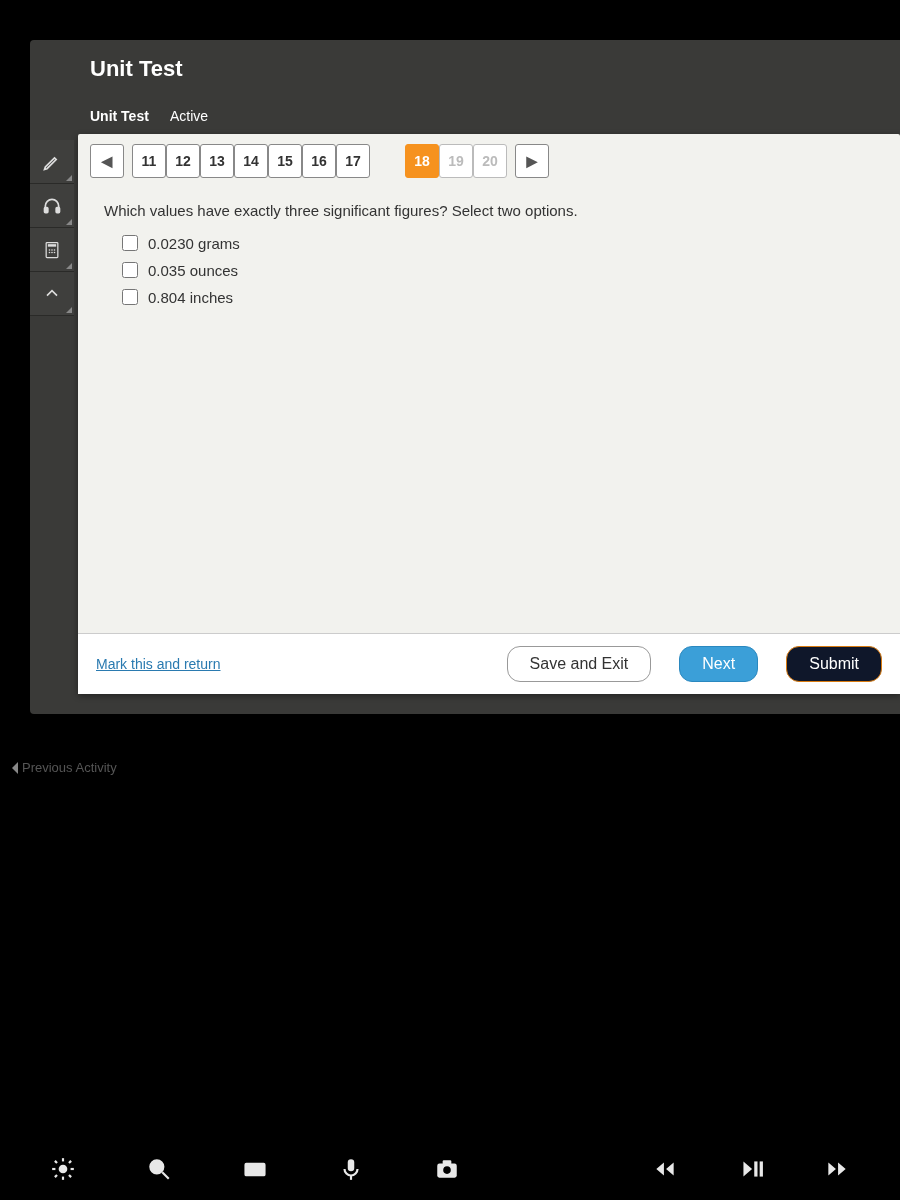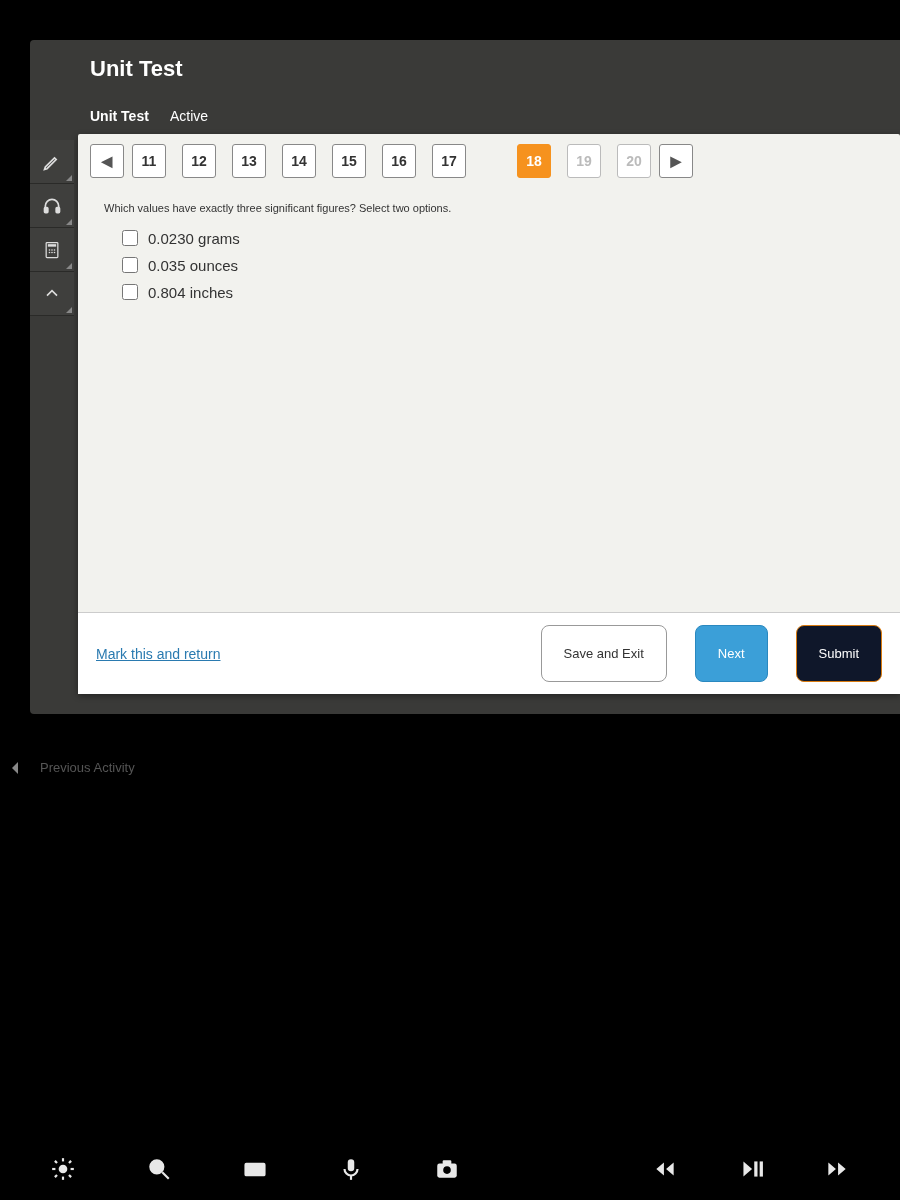--- a/index.html
+++ b/index.html
@@ -61,41 +61,41 @@
   .navbtn, .qnum {
     width:34px;height:34px;border:1px solid #888;border-radius:3px;
     display:flex;align-items:center;justify-content:center;
     font-size:14px;font-weight:bold;color:#333;background:#fff;cursor:pointer;
   }
   .navbtn{color:#555;}
   .qnum.current{background:#f6921e;border-color:#f6921e;color:#fff;margin-left:35px;}
   .qnum.dim{color:#bbb;border-color:#bbb;}
 
   .qbody{padding:14px 26px;flex:1;}
-  .qtext{font-size:11px;color:#333;margin-bottom:16px;}
+  .qtext{font-size:15px;color:#333;margin-bottom:16px;}
   .opts{list-style:none;}
   .opts li{display:flex;align-items:flex-start;margin:10px 0 10px 18px;font-size:15px;color:#333;}
   .opts input{width:16px;height:16px;margin-right:10px;}
 
   .qfoot{
     display:flex;align-items:center;gap:28px;
     padding:12px 18px;border-top:1px solid #ccc;background:#fff;
   }
   .marklink{color:#2a7ab0;text-decoration:underline;font-size:14px;cursor:pointer;}
   .spacer{flex:1;}
   .btn{
-    padding:20px 22px;font-size:13px;border:1px solid #999;border-radius:8px;
+    padding:8px 22px;font-size:16px;border:1px solid #999;border-radius:13px;
     background:#fff;color:#333;cursor:pointer;
   }
   .btn.blue{background:#3b9fd8;border-color:#2a88bf;color:#fff;}
   .btn.orange{background:#0f172a;border-color:#d97b10;color:#fff;}
 
   .prevact{
     position:absolute;top:760px;left:6px;color:#555;font-size:13px;
-    display:flex;align-items:center;gap:22px;
+    display:flex;align-items:center;gap:4px;
   }
   .prevact .tri{width:0;height:0;border:6px solid transparent;border-right-color:#888;}
 
   .mediabar{
     position:absolute;bottom:18px;left:0;right:0;
     display:flex;align-items:center;gap:70px;padding:0 50px;color:#e8e8e8;
   }
   .mediabar .mi{cursor:pointer;display:flex;align-items:center;justify-content:center;}
   .mediabar svg{width:26px;height:26px;fill:#e8e8e8;}
   .mediaright{margin-left:auto;display:flex;gap:60px;}
@@ -140,21 +140,21 @@
     <div class="tool">
       <svg viewBox="0 0 24 24" fill="none" stroke="#ddd" stroke-width="2">
           <path d="M6 14l6-6 6 6"></path>
         </svg>
     </div>
   </div>
 
   <div class="panel">
     <div class="qnav">
       <div class="navbtn">◀</div>
-      <div id="qnums" style="display:flex;gap:16px;">
+      <div id="qnums" style="display:flex;gap:0;">
           <div class="qnum">11</div>
           <div class="qnum">12</div>
           <div class="qnum">13</div>
           <div class="qnum">14</div>
           <div class="qnum">15</div>
           <div class="qnum">16</div>
           <div class="qnum">17</div>
           <div class="qnum current">18</div>
           <div class="qnum dim">19</div>
           <div class="qnum dim">20</div>

